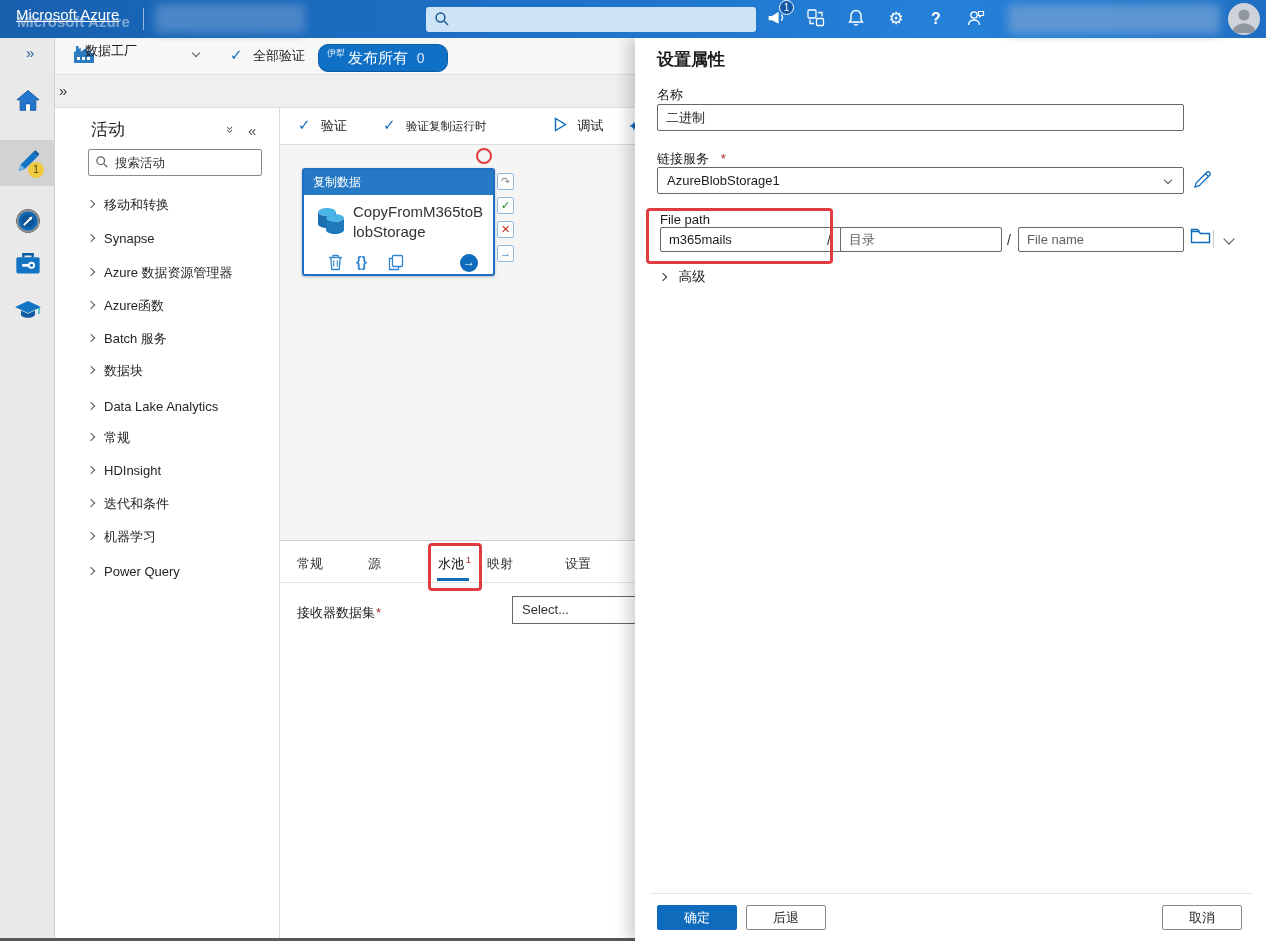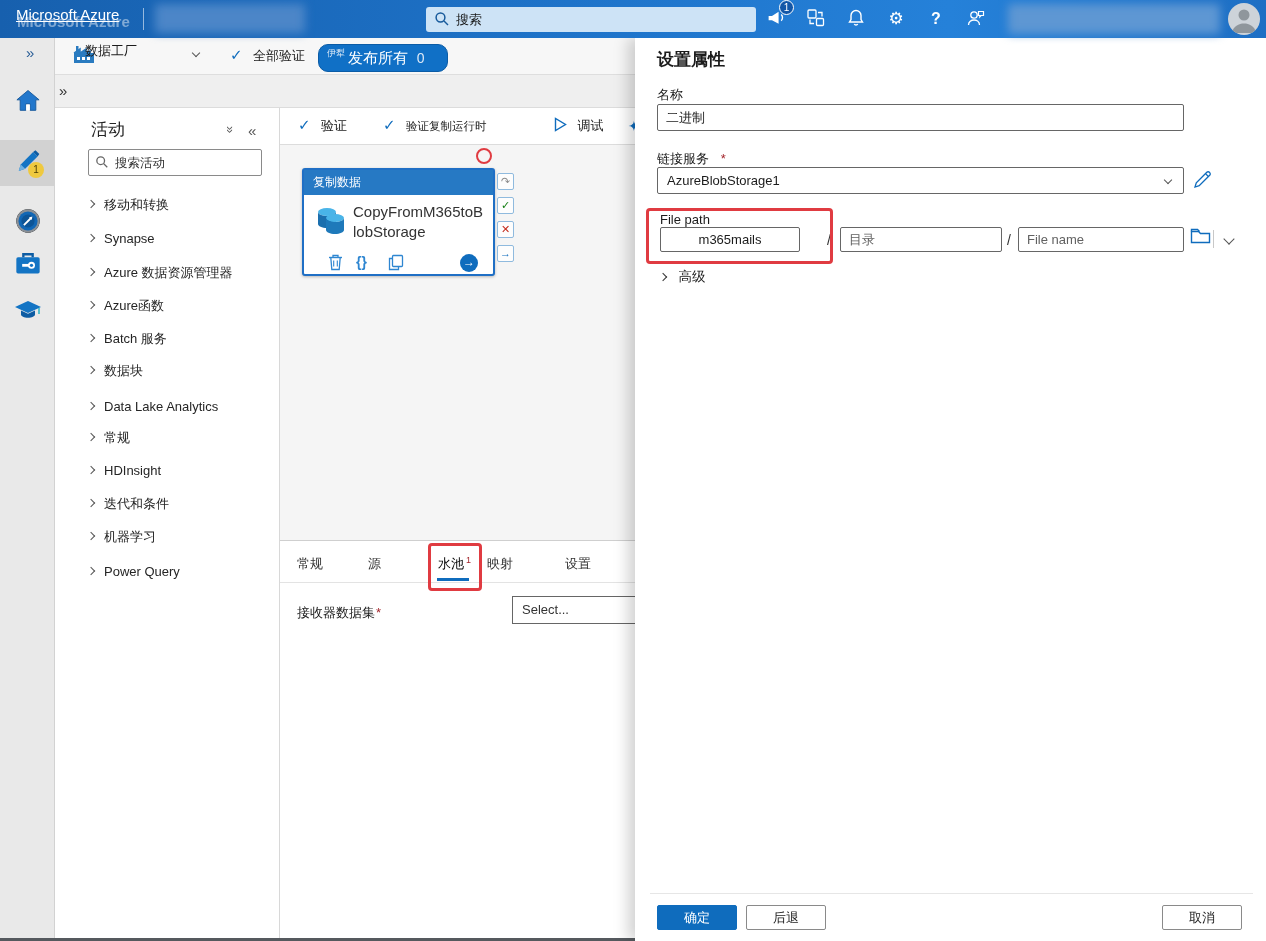--- a/index.html
+++ b/index.html
@@ -139,21 +139,20 @@
     <div class="tb-divider"></div>
     <div class="tb-blur tb-blur1"></div>
 
     <div class="tb-search">
       <span class="tb-sicon">
         <svg width="16" height="16" viewBox="0 0 16 16">
             <circle cx="6.5" cy="6.5" r="4.4" fill="none" stroke="#175a9b" stroke-width="1.5"></circle>
             <line x1="10" y1="10" x2="14" y2="14" stroke="#175a9b" stroke-width="1.5"></line>
           </svg>
       </span>
-      <input type="text" placeholder="搜索" style="">
     </div>
 
     <button class="tb-icon" style="left:760px">
       <svg width="21" height="21" viewBox="0 0 20 20">
           <path d="M2.5 8.5v4h3.2l6.3 3.5V4.5L5.7 8.5z" fill="#fff"></path>
           <path d="M14.5 7.2c1.6 1.5 1.6 4.3 0 5.8" stroke="#fff" stroke-width="1.3" fill="none"></path>
         </svg>
       <span class="tb-badge">1</span>
     </button>
 
@@ -393,21 +392,21 @@
       <span class="chev chev-down ls-chev"></span>
     </div>
     <button class="pp-iconbtn" style="left:557px;top:131px">
       <svg width="21" height="21" viewBox="0 0 21 21">
           <path d="M3 18l1.3-4.2L14.8 3.3a1.8 1.8 0 0 1 2.6 0l.3.3a1.8 1.8 0 0 1 0 2.6L7.2 16.7z" fill="none" stroke="#0f6cbd" stroke-width="1.3"></path>
           <path d="M13.5 4.6l2.9 2.9" stroke="#0f6cbd" stroke-width="1.3"></path>
         </svg>
     </button>
 
     <span class="pp-label" style="left:25px;top:174px">File path</span>
-    <input class="txt-input" style="left: 25px; top: 189px; width: 140px; height: 25px; text-align: center;" value="m365mails">
+    <input class="txt-input" style="left: 25px; top: 189px; width: 192px; height: 25px;" value="m365mails">
     <span class="path-slash" style="left:192px;top:194px">/</span>
     <input class="txt-input" style="left: 205px; top: 189px; width: 162px; height: 25px;" placeholder="目录">
     <span class="path-slash" style="left:372px;top:194px">/</span>
     <input class="txt-input" style="left: 383px; top: 189px; width: 166px; height: 25px;" placeholder="File name">
     <button class="pp-iconbtn" style="left:555px;top:189px">
       <svg width="21" height="18" viewBox="0 0 21 18">
           <path d="M1.5 4.5v11h18v-9h-9l-2-2h-7z" fill="none" stroke="#0f6cbd" stroke-width="1.4"></path>
           <path d="M1.5 4.5v-2h6l2 2" fill="none" stroke="#0f6cbd" stroke-width="1.4"></path>
         </svg>
     </button>

